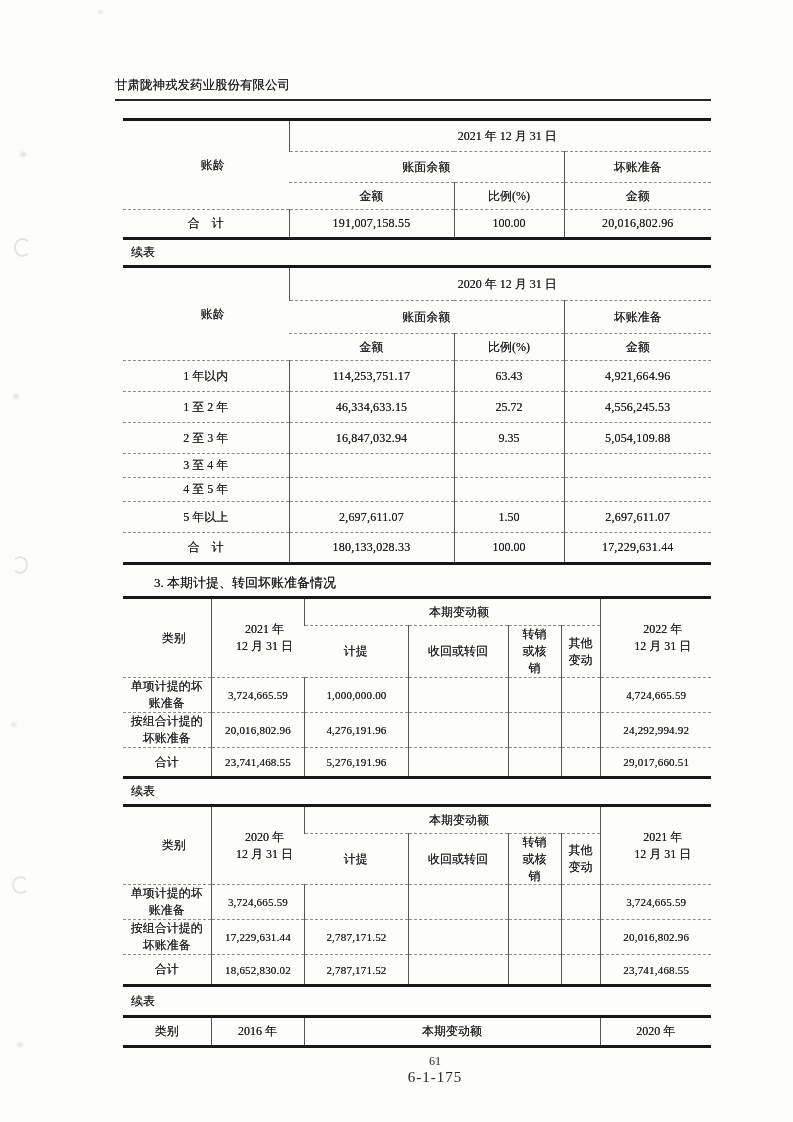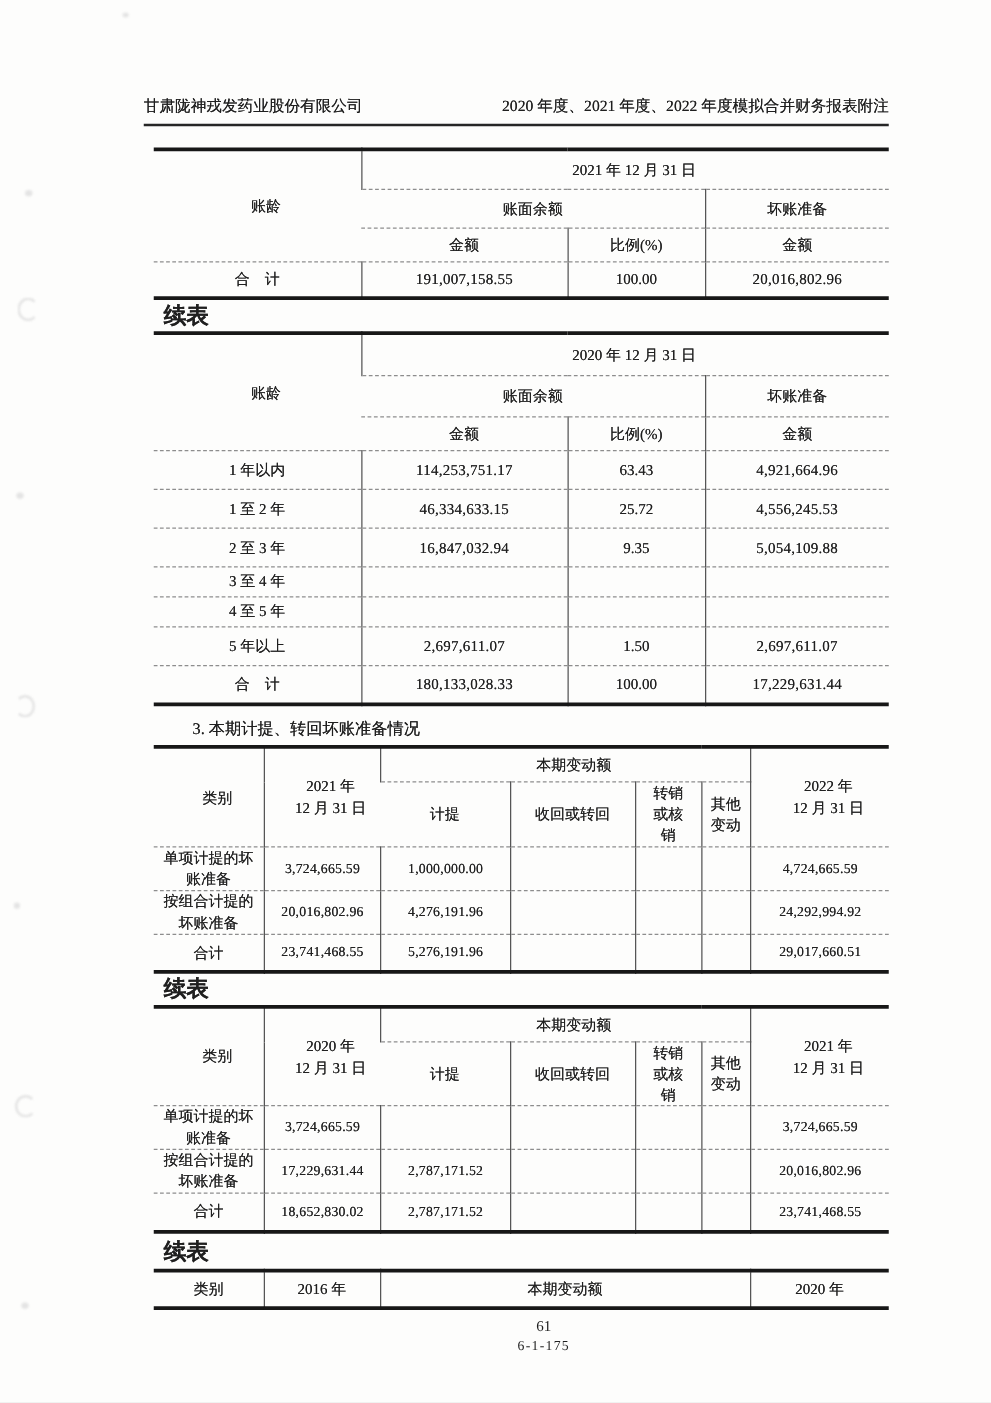--- a/index.html
+++ b/index.html
@@ -23,25 +23,25 @@
   table.tbl thead tr:first-child>*{border-top:none;padding-left:19px;}
   .num{text-align:right;padding-right:9px;white-space:nowrap;letter-spacing:.2px;}
   .chg .num{padding-right:4px;font-size:11px;}
   .chg td,.chg th{padding:0 3px;}
   .lbl-left{text-align:left;padding-left:3px;}
   .pre{white-space:pre-line;line-height:1.4;}
   .r24{height:24px}.r27{height:27px}.r28{height:28px}.r29{height:29px}.r30{height:30px}
   .r31{height:31px}.r32{height:32px}.r33{height:33px}.r34{height:34px}
   .r48{height:48px}.r52{height:52px}
   .mt17{margin-top:17px}.mt4{margin-top:4px}.mt5{margin-top:5px}
-  .cont-label{font-size:18px;height:18px;line-height:18px;margin:3px 0 0 8px;text-shadow:0 0 .4px #444;font-weight:bold;}
+  .cont-label{font-size:12px;height:18px;line-height:18px;margin:3px 0 0 8px;text-shadow:0 0 .4px #444;}
   .section-title{font-size:13px;height:19px;line-height:19px;margin:8px 0 0 31px;text-shadow:0 0 .4px #333;}
   .doc-footer{margin-top:6px;text-align:center;transform:translateX(18px);}
   .doc-footer .pg{font-size:12px;line-height:14px;font-family:Liberation Serif, serif;}
-  .doc-footer .doc{font-size:11px;line-height:18px;letter-spacing:1px;}
+  .doc-footer .doc{font-size:15px;line-height:18px;letter-spacing:1px;}
   .artifact{position:absolute;border:2px solid #e0e0e0;border-radius:50%;
     border-right-color:transparent;filter:blur(.7px);opacity:.85;}
   .dotmark{position:absolute;background:#e4e4e4;border-radius:50%;filter:blur(1px);}
 </style>
 </head>
 <body>
 
 <div class="page">
 
   <div class="dotmark" style="left:98px;top:10px;width:5px;height:4px;"></div>
@@ -50,21 +50,20 @@
   <div class="dotmark" style="left:13px;top:394px;width:6px;height:5px;"></div>
   <div class="artifact" style="left:12px;top:556px;width:12px;height:14px;border-right-color:#e0e0e0;border-left-color:transparent;"></div>
   <div class="dotmark" style="left:11px;top:722px;width:5px;height:5px;"></div>
   <div class="artifact" style="left:12px;top:876px;width:13px;height:14px;"></div>
   <div class="dotmark" style="left:17px;top:1042px;width:6px;height:5px;"></div>
 
   <div class="content">
 
     <div class="doc-header">
       <span>甘肃陇神戎发药业股份有限公司</span>
-      <span>2020 年度、2021 年度、2022 年度模拟合并财务报表附注</span>
     </div>
     <div class="header-rule"></div>
 
     <table class="tbl mt17">
       <colgroup>
           <col style="width:166px">
           <col style="width:165px">
           <col style="width:110px">
           <col style="width:147px">
         </colgroup>

